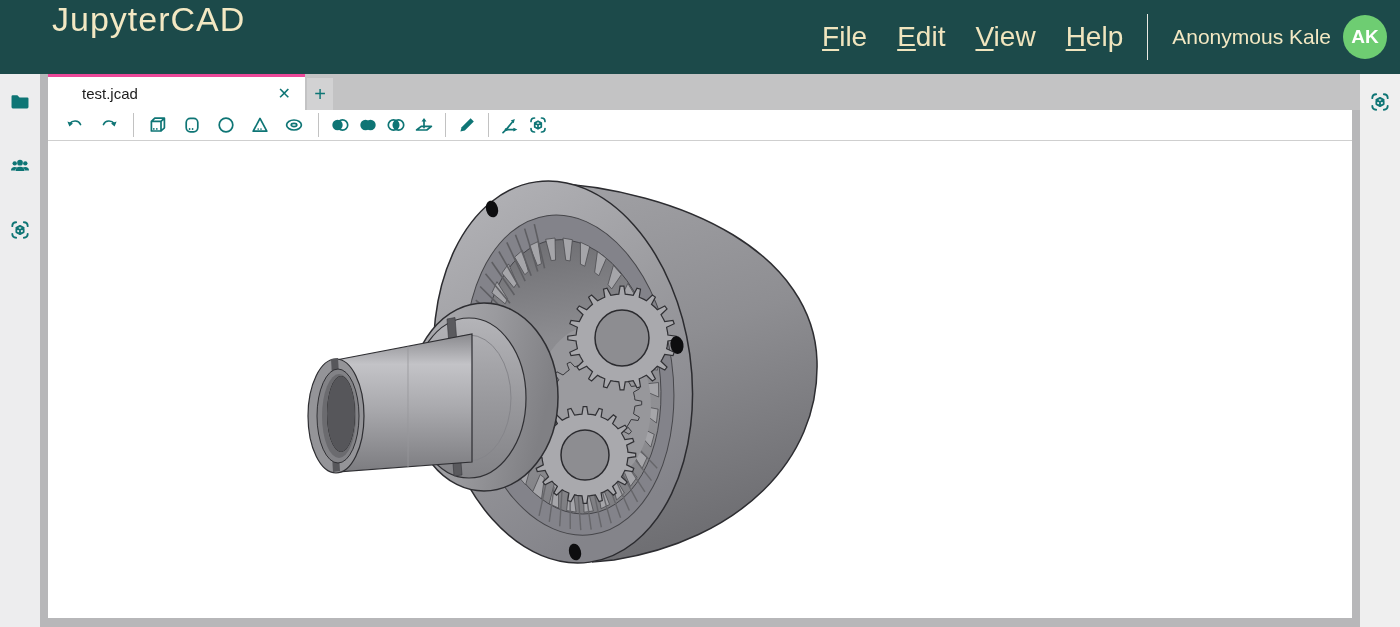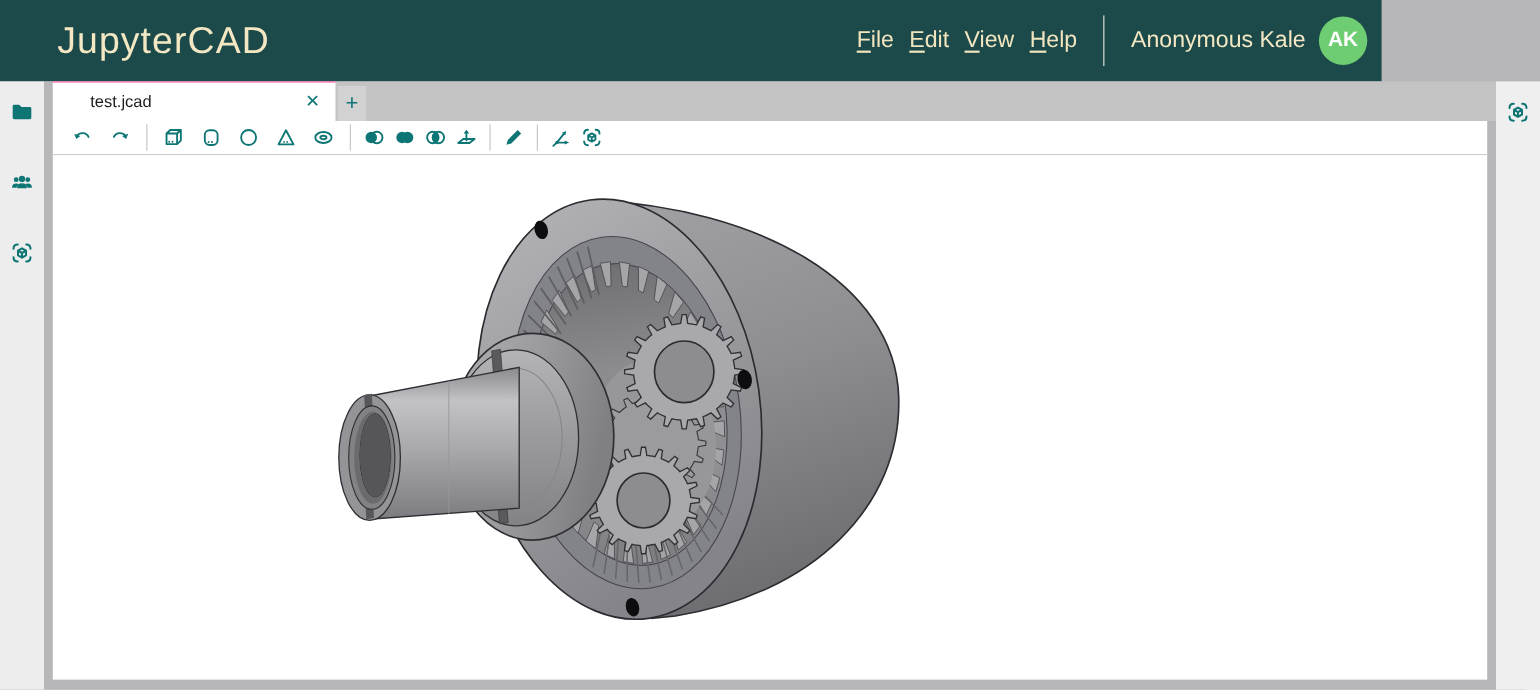--- a/index.html
+++ b/index.html
@@ -1,26 +1,26 @@
 <!DOCTYPE html>
 <html><head>
 <meta charset="utf-8">
 <style>
   * { box-sizing: border-box; margin: 0; padding: 0; }
   html,body { width:1400px; height:627px; overflow:hidden; }
   body { font-family: "Liberation Sans", sans-serif; background:#b7b7b9; }
   .screen { position:relative; width:1400px; height:627px; }
 
   
-  .header { position:absolute; left:0; top:0; width:1256px; height:74px;
-    background:#1c4a4a; display:flex; align-items:center; }
+  .header { position:absolute; left:0; top:0; width:1400px; height:74px;
+    background:#1c4a4a; display:flex; }
   .logo { margin-left:52px; font-size:34px; font-weight:300; letter-spacing:1px;
     color:#f3e8c3; font-family:"Liberation Sans",sans-serif; }
   .header-right { margin-left:auto; display:flex; align-items:center; }
-  .menu { display:flex; align-items:center; gap:14px; font-size:21px; color:#f0e5be; }
+  .menu { display:flex; align-items:center; gap:30px; font-size:28px; color:#f0e5be; }
   .menu-item { cursor:default; }
   .mn { text-decoration:underline; text-underline-offset:3px; }
   .header-divider { width:1px; height:46px; background:#e9e9e2; margin:0 24px; }
   .username { font-size:21px; color:#f3e8c3; margin-right:12px; }
   .avatar { width:44px; height:44px; border-radius:50%; background:#6ecd72;
     color:#ffffff; font-size:19px; display:flex; align-items:center; justify-content:center;
     margin-right:13px;font-weight:bold; }
 
   
   .rail-left { position:absolute; left:0; top:74px; width:40px; height:553px; background:#ededee;
@@ -28,21 +28,21 @@
   .rail-right { position:absolute; left:1360px; top:74px; width:40px; height:553px; background:#efefef;
     display:flex; flex-direction:column; align-items:center; padding-top:14px; }
   .rail-btn { width:32px; height:32px; display:flex; align-items:center; justify-content:center; cursor:pointer; }
   .divider-v-left { position:absolute; left:40px; top:74px; width:8px; height:553px; background:#b7b7b9; }
   .divider-v-right { position:absolute; left:1352px; top:110px; width:8px; height:517px; background:#b7b7b9; }
   .strip-bottom { position:absolute; left:48px; top:618px; width:1304px; height:9px; background:#b7b7b9; }
 
   
   .tabbar { position:absolute; left:48px; top:74px; width:1312px; height:36px; background:#c3c3c4;
     display:flex; align-items:flex-end; }
-  .tab { width:257px; height:36px; background:#ffffff; border-top:1px solid #ec4899;
+  .tab { width:257px; height:36px; background:#ffffff; border-top:3px solid #ec4899;
     display:flex; align-items:center; cursor:pointer; }
   .tab-label { margin-left:34px; font-size:15px; color:#1c1c1c; }
   .tab-close { margin-left:auto; margin-right:14px; color:#0e7575; font-size:16px; cursor:pointer; line-height:1; }
   .tab-add { width:26px; height:32px; margin-left:2px; background:#d2d2d3;
     display:flex; align-items:center; justify-content:center;
     color:#0e7575; font-size:20px; font-weight:400; cursor:pointer; }
 
   
   .toolbar { position:absolute; left:48px; top:110px; width:1304px; height:31px; background:#ffffff;
     border-bottom:1px solid #cfcfcf; display:flex; align-items:center; padding-left:10px; }

